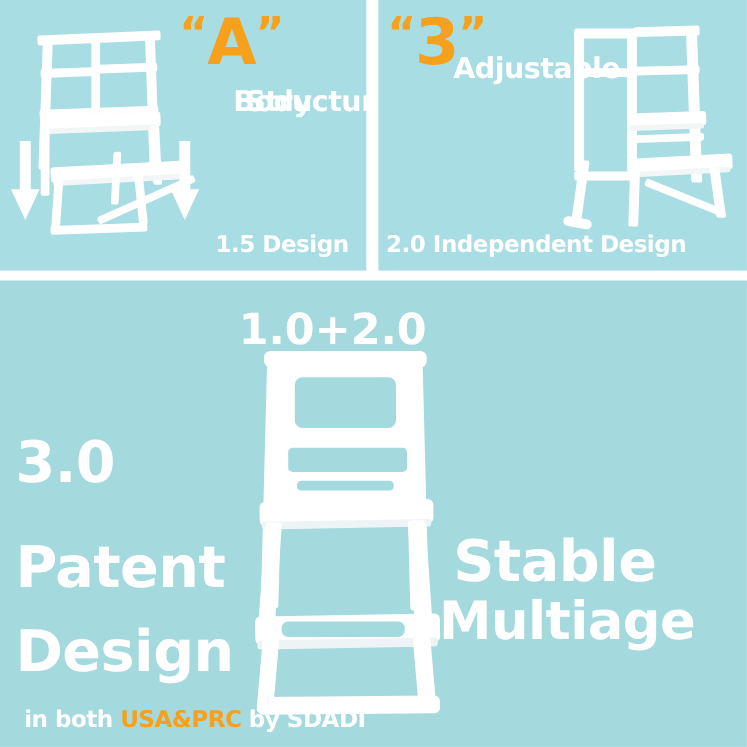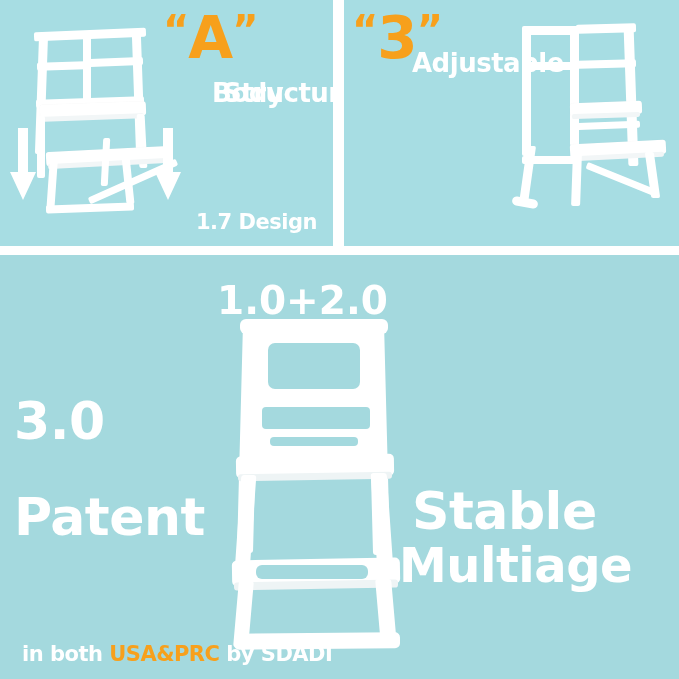--- a/index.html
+++ b/index.html
@@ -161,21 +161,21 @@
     <svg class="arrow" style="left:155px; top:128px;" width="26" height="72" viewBox="0 0 26 72">
       <polygon points="8,0 18,0 18,44 26,44 13,72 0,44 8,44" fill="#ffffff"></polygon>
     </svg>
   </div>
 
   <div class="txt" id="p1-quoted">
     <span class="orange q">“</span><span class="orange big">A</span><span class="orange q">”</span>
   </div>
   <div class="txt" id="p1-line1">Body</div>
   <div class="txt" id="p1-line2">Structure</div>
-  <div class="txt" id="p1-caption">1.7 Design</div>
+  <div class="txt" id="p1-caption">1.5 Design</div>
 
   <div class="panel" id="panel-two">
 
     <div class="chair" style="left:154px; top:16px; width:170px; height:205px;">
 
       <div class="bar" style="left:24px; top:12px; width:9px;  height:128px;"></div>
       <div class="bar" style="left:128px;top:10px; width:10px; height:140px; transform:skewX(2deg);"></div>
 
       <div class="bar" style="left:72px; top:10px; width:9px;  height:120px;"></div>
 
@@ -202,20 +202,21 @@
       <div class="bar" style="left:86px; top:160px; width:76px; height:7px; transform:rotate(22deg);"></div>
 
       <div class="bar" style="left:14px; top:182px; width:26px; height:9px; transform:rotate(10deg); border-radius:5px;"></div>
     </div>
   </div>
 
   <div class="txt" id="p2-quoted">
     <span class="orange q">“</span><span class="orange big">3</span><span class="orange q">”</span>
   </div>
   <div class="txt" id="p2-line1">Adjustable</div>
+  <div class="txt" id="p2-caption">2.0 Independent Design</div>
 
   <div class="panel" id="panel-three">
 
     <div class="chair" style="left:222px; top:58px; width:200px; height:352px;">
 
       <div class="slab" style="left:18px; top:10px; width:16px; height:230px; transform:skewX(-1.5deg);"></div>
 
       <div class="slab" style="left:148px; top:8px; width:17px; height:234px; transform:skewX(1.5deg);"></div>
 
       <div class="slab" style="left:18px; top:6px; width:148px; height:15px; border-radius:6px;"></div>
@@ -243,20 +244,21 @@
       <div class="slab" style="left:156px;top:266px; width:16px; height:66px; transform:skewX(5deg);"></div>
 
       <div class="slab" style="left:12px; top:320px; width:166px; height:16px; border-radius:5px; transform:rotate(-0.5deg);"></div>
     </div>
   </div>
 
   <div class="txt" id="p3-title">1.0+2.0</div>
 
   <div class="txt" id="p3-left-1">3.0</div>
   <div class="txt" id="p3-left-2">Patent</div>
+  <div class="txt" id="p3-left-3">Design</div>
 
 
   <div class="txt" id="p3-right-1">Stable</div>
   <div class="txt" id="p3-right-2">Multiage</div>
 
   <div class="txt" id="p3-footer">
     <span>in both </span><span class="orange">USA&amp;PRC</span><span> by SDADI</span>
   </div>
 
 </div>

